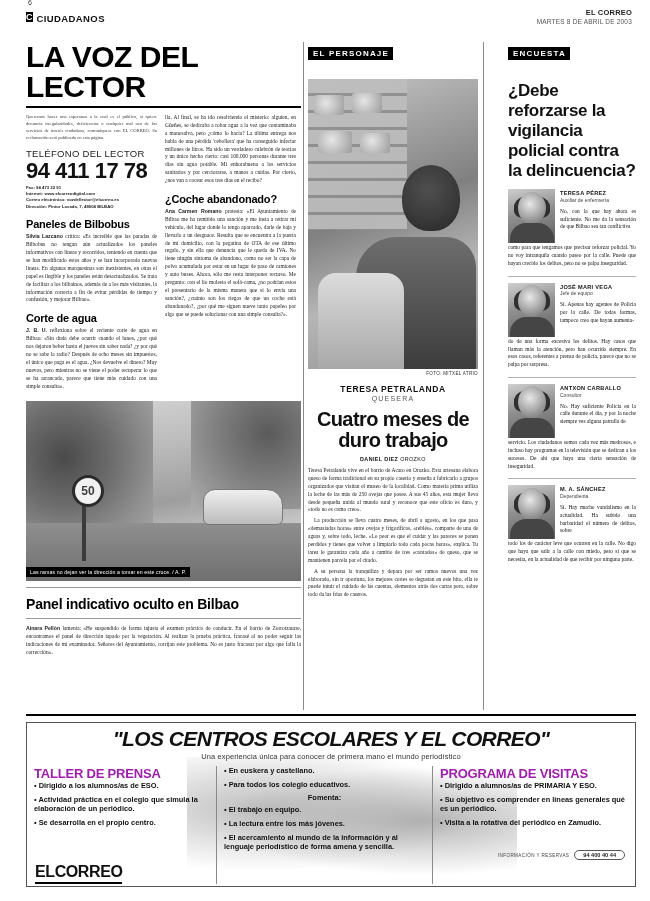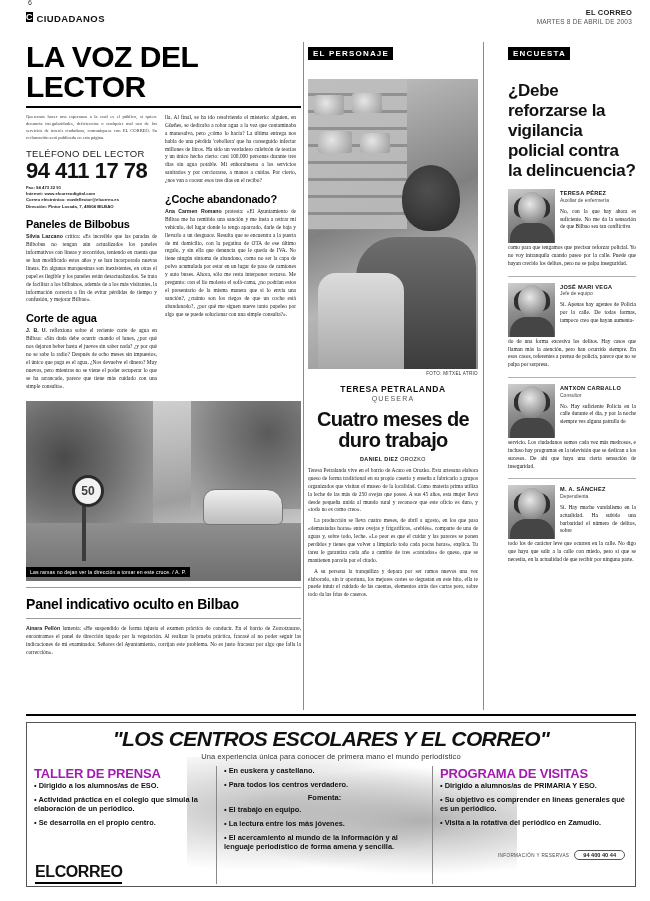--- a/index.html
+++ b/index.html
@@ -668,21 +668,21 @@
     <div class="ad-cols">
       <div class="ad-col c1">
         <div class="ad-h">TALLER DE PRENSA</div>
         <div class="ad-li">• <span>Dirigido a los alumnos/as de ESO.</span></div>
         <div class="ad-li">• <span>Actividad práctica en el colegio que simula la elaboración de un periódico.</span></div>
         <div class="ad-li">• <span>Se desarrolla en el propio centro.</span></div>
       </div>
 
       <div class="ad-col c2">
         <div class="ad-li center">• <span>En euskera y castellano.</span></div>
-        <div class="ad-li center">• <span>Para todos los centros verdadero.</span></div>
+        <div class="ad-li center">• <span>Para todos los colegio educativos.</span></div>
         <div class="ad-fomenta">Fomenta:</div>
         <div class="ad-li center">• <span>El trabajo en equipo.</span></div>
         <div class="ad-li center">• <span>La lectura entre los más jóvenes.</span></div>
         <div class="ad-li center">• <span>El acercamiento al mundo de la información y al lenguaje periodístico de forma amena y sencilla.</span></div>
       </div>
 
       <div class="ad-col c3">
         <div class="ad-h">PROGRAMA DE VISITAS</div>
         <div class="ad-li">• <span>Dirigido a alumnos/as de PRIMARIA Y ESO.</span></div>
         <div class="ad-li">• <span>Su objetivo es comprender en líneas generales qué es un periódico.</span></div>

